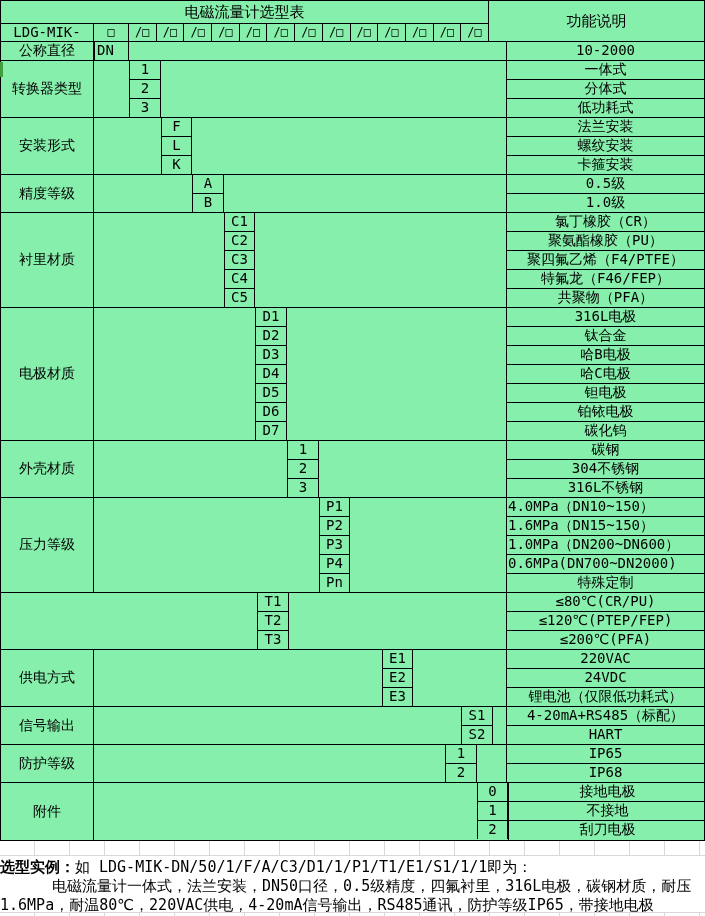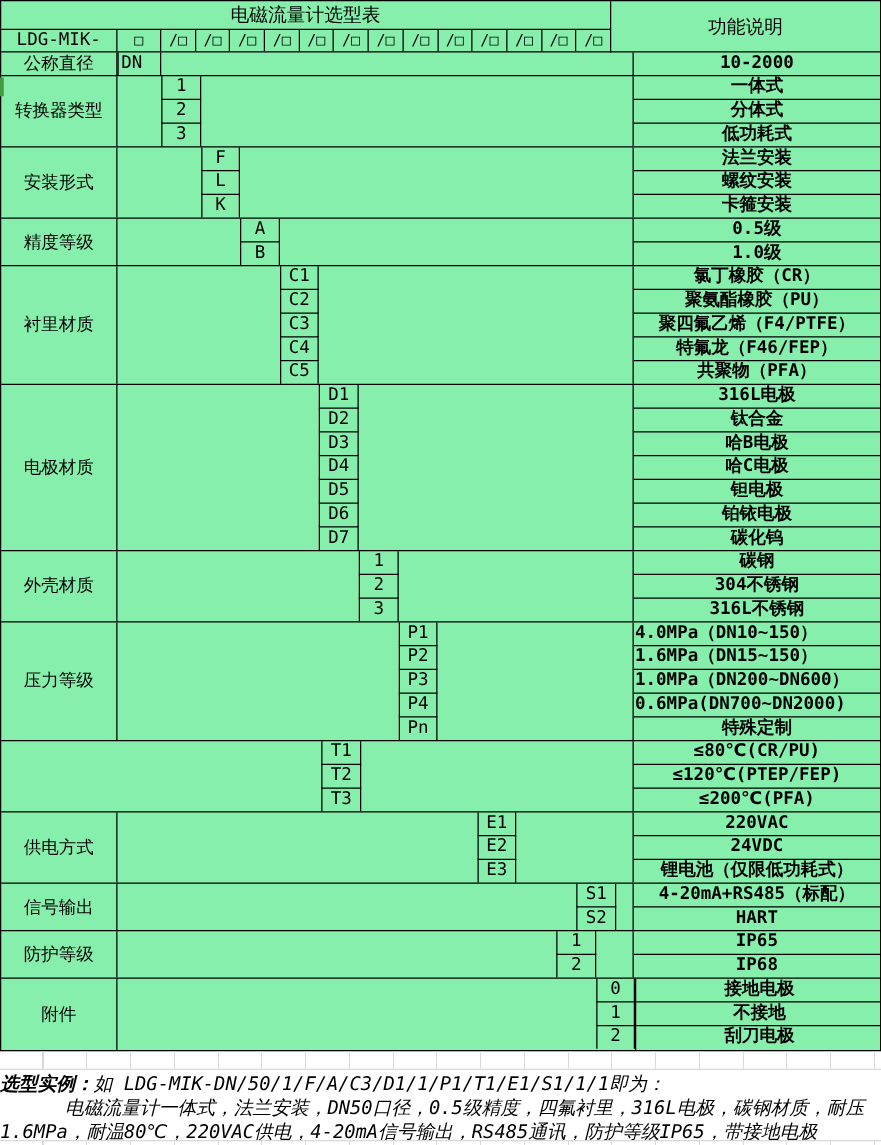--- a/index.html
+++ b/index.html
@@ -26,30 +26,30 @@
   .sec:last-child { border-bottom:none; }
   .lab { flex:0 0 93px; border-right:1px solid var(--bd,#000); display:flex; align-items:center; justify-content:center;
          font-size:14px; overflow:hidden; white-space:nowrap; }
   .spl { flex:0 0 0px; }
   .spr { flex:1 1 auto; }
   .codes { display:flex; flex-direction:column; }
   .code { height:19px; border:solid var(--bd,#000); border-width:0 1px 1px 1px; text-align:center;
           font-size:14px; line-height:17px; overflow:hidden; }
   .code:last-child { border-bottom:none; height:18px; }
   .code.dn { text-align:left; padding-left:2px; }
-  .descs { flex:0 0 198px; border-left:1px solid var(--bd,#000); display:flex; flex-direction:column;font-weight:bold; }
+  .descs { flex:0 0 198px; border-left:1px solid var(--bd,#000); display:flex; flex-direction:column; }
   .desc { height:19px; border-bottom:1px solid var(--bd,#000); text-align:center; font-size:14px; line-height:17px;
           overflow:hidden; white-space:nowrap; }
   .desc:last-child { border-bottom:none; height:18px; }
   .desc.left { text-align:left; padding-left:1px; }
   .green-marker { position:absolute; left:0; top:62px; width:3px; height:15px; background:var(--green,#3f9e3f); }
   .grid-strip { position:absolute; top:841px; left:0; width:705px; height:15px;
                 border-bottom:1px solid var(--faint,#d8d8d8);
                 background:repeating-linear-gradient(90deg, transparent 0 34px, var(--faint,#d8d8d8) 34px 35px); }
-  .example { position:absolute; top:858px; left:0; width:705px; font-size:15px; line-height:19px;font-style:italic; }
+  .example { position:absolute; top:858px; left:0; width:705px; font-size:15px; line-height:19px; }
   .ex-head b { font-weight:bold; }
   .ex-line1 { text-indent:52px; white-space:nowrap; overflow:hidden; }
   .ex-line2 { white-space:nowrap; overflow:hidden; }
   .bottom-strip { position:absolute; top:912px; left:0; width:705px; height:4px;
                   border-top:1px solid var(--faint,#d8d8d8);
                   background:repeating-linear-gradient(90deg, transparent 0 34px, var(--faint,#d8d8d8) 34px 35px); }
 </style>
 </head>
 <body>
 

